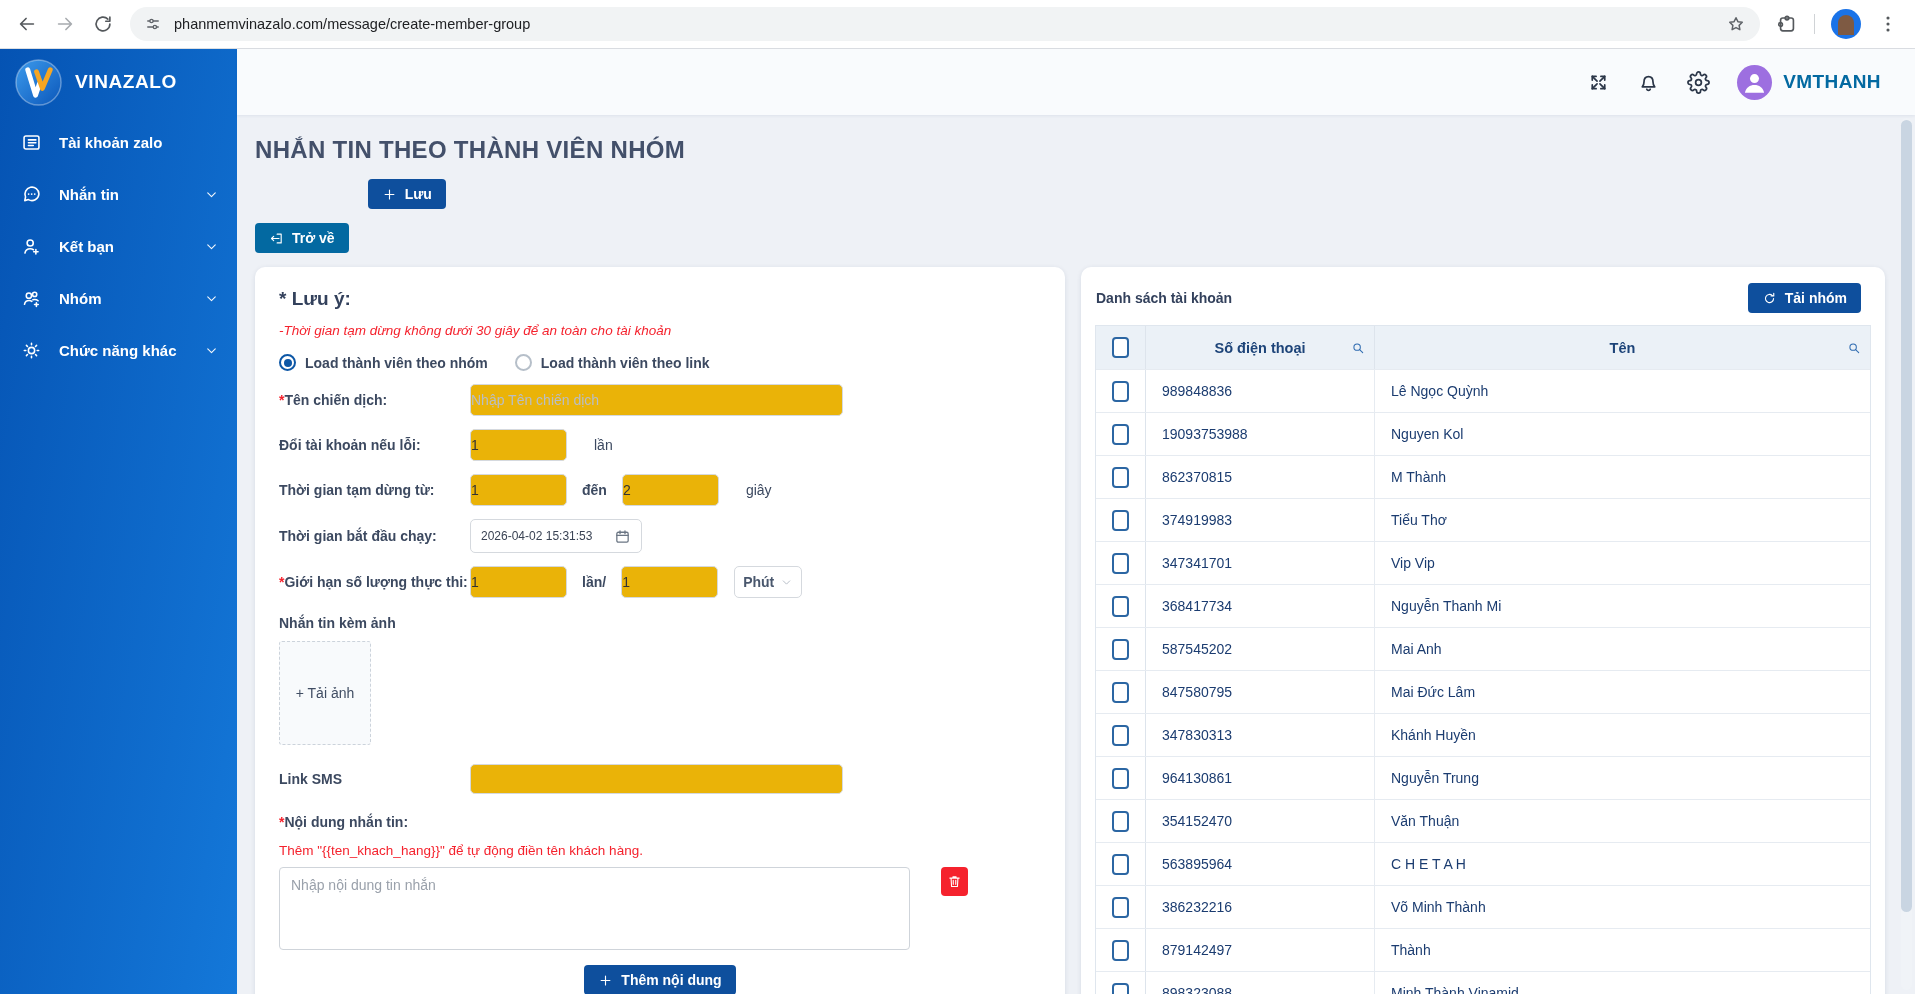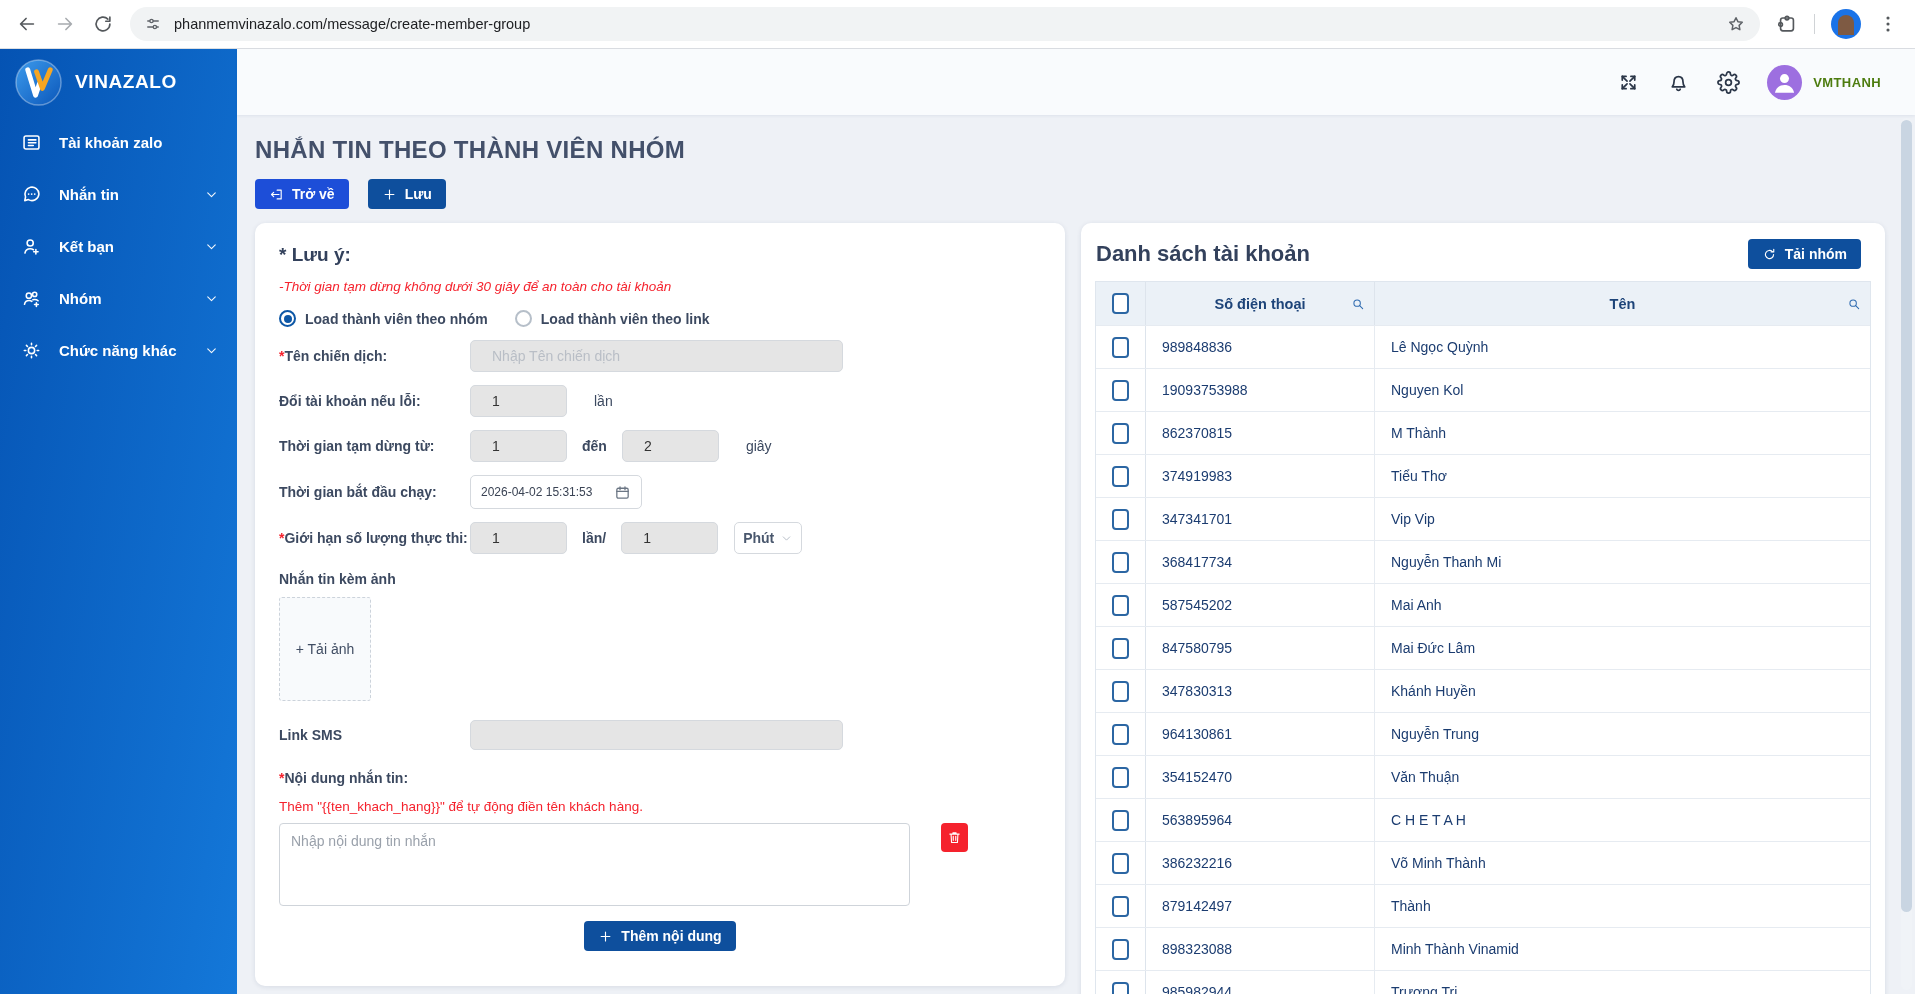--- a/index.html
+++ b/index.html
@@ -27,46 +27,46 @@
   .nav-item { height:52px; display:flex; align-items:center; gap:17px; padding:0 18px 0 21px; font-weight:700; font-size:15px; cursor:pointer; }
   .nav-icon { width:21px; height:21px; flex-shrink:0; }
   .nav-chevron { width:15px; height:15px; margin-left:auto; opacity:.95; }
 
   .main { flex:1; display:flex; flex-direction:column; min-width:0; }
   .topbar { height:66px; background:#f9fbfd; display:flex; align-items:center; justify-content:flex-end; gap:27px; padding:0 34px 0 0; box-shadow:0 1px 3px rgba(16,36,94,.07); position:relative; z-index:2; }
   .tb-icon { width:23px; height:23px; color:#2b3648; cursor:pointer; }
   .user-chip { display:flex; align-items:center; gap:11px; cursor:pointer; }
   .user-avatar { width:35px; height:35px; border-radius:50%; background:#9d6fe0; position:relative; overflow:hidden; }
   .user-avatar svg { position:absolute; inset:4px; }
-  .username { font-size:13px; font-weight:600; color:#4d7c0f; letter-spacing:.4px; }
+  .username { font-size:19px; font-weight:600; color:#0369a1; letter-spacing:.4px; }
 
   .content { flex:1; overflow:hidden; background:#eef1f6; padding:21px 30px 0 18px; }
   .page-title { font-size:24px; font-weight:800; color:#43506a; letter-spacing:.3px; }
   .actions { margin-top:15px; display:flex; gap:19px; }
   .btn { display:inline-flex; align-items:center; justify-content:center; gap:8px; border:none; border-radius:4px; color:#fff; font-weight:700; font-size:14px; height:30px; padding:0 14px; cursor:pointer; font-family:inherit; }
   .btn svg { width:15px; height:15px; }
-  .btn-red { background:#1d4ed8; }
+  .btn-red { background:#0369a1;margin-top:44px; }
   .btn-blue { background:#0e4f9d; }
 
   .columns { margin-top:14px; display:flex; gap:16px; align-items:flex-start; }
   .card { background:#fff; border-radius:10px; box-shadow:0 1px 5px rgba(20,40,80,.10); }
 
   
   .form-card { width:810px; height:763px; padding:21px 24px; }
   .note-title { font-size:19px; font-weight:800; color:#33415c; }
   .warning { color:#f5222d; font-size:13.5px; margin-top:13px;font-style:italic; }
   .radio-row { margin-top:16px; display:flex; gap:27px; align-items:center; }
   .radio { display:flex; gap:9px; align-items:center; font-weight:700; color:#3c4960; font-size:14px; cursor:pointer; }
   .radio-circle { width:17px; height:17px; border-radius:50%; border:2px solid #0d57a6; position:relative; flex-shrink:0; }
   .radio-circle.checked::after { content:''; position:absolute; inset:2.5px; border-radius:50%; background:#0d57a6; }
   .radio-circle.unchecked { border-color:#b6bfc9; }
   .frow { display:flex; align-items:center; margin-top:13px; }
   .flabel { width:191px; flex-shrink:0; font-weight:700; color:#3c4960; font-size:14px; }
   .req { color:#f5222d; }
-  .inp { height:32px; border:1px solid #d5d9de; border-radius:5px; padding:0 21px; font-size:14px; color:#333; font-family:inherit; background:#e5e5e5; }
+  .inp { height:32px; border:1px solid #d5d9de; border-radius:5px; padding:0 0; font-size:14px; color:#333; font-family:inherit; background:#eab308; }
   .inp::placeholder { color:#b9bec6; }
   .inp-wide { width:373px; }
   .inp-sm { width:97px; }
   .unit { font-weight:400; color:#3c4960; font-size:14px; margin-left:27px; }
   .between { font-weight:700; color:#3c4960; font-size:14px; margin:0 15px; }
   .date-box { width:172px; height:34px; border:1px solid #d5d9de; border-radius:5px; display:flex; align-items:center; justify-content:space-between; padding:0 10px; cursor:pointer; }
   .date-box span { font-size:12px; color:#3a4354; }
   .date-box svg { width:17px; height:17px; color:#6b7684; }
   .select-box { width:68px; height:32px; border:1px solid #d5d9de; border-radius:5px; display:flex; align-items:center; justify-content:space-between; padding:0 8px; cursor:pointer; margin-left:16px; }
   .select-box span { font-size:14px; color:#49576d; font-weight:600; }
@@ -78,21 +78,21 @@
   .msg-row { margin-top:9px; display:flex; gap:31px; align-items:flex-start; }
   textarea.msg { width:631px; height:83px; border:1px solid #cfd4da; border-radius:4px; padding:9px 11px; font-family:inherit; font-size:14px; color:#333; resize:none; }
   textarea.msg::placeholder { color:#9aa1ab; }
   .trash-btn { width:27px; height:29px; background:#f5222d; border:none; border-radius:4px; display:flex; align-items:center; justify-content:center; cursor:pointer; }
   .trash-btn svg { width:15px; height:15px; color:#fff; }
   .add-row { margin-top:15px; display:flex; justify-content:center; }
 
   
   .accounts-card { flex:1; padding:13px 14px 0 14px; min-height:920px; }
   .acc-head { display:flex; justify-content:space-between; align-items:center; padding:3px 10px 12px 1px; }
-  .acc-title { font-size:22px; font-weight:800; color:#33415c; }
+  .acc-title { font-size:14px; font-weight:800; color:#33415c; }
   .table { border:1px solid #dfe6ee; border-bottom:none; }
   .thead, .trow { display:grid; grid-template-columns:50px 229px 1fr; }
   .thead { background:#ebf1f7; height:43px; }
   .th { position:relative; display:flex; align-items:center; justify-content:center; font-weight:700; color:#1d4479; font-size:14.5px; border-right:1px solid #dde4ec; }
   .th:last-child { border-right:none; }
   .th .mag { position:absolute; right:9px; width:14px; height:14px; color:#2f6bb0; cursor:pointer; }
   .cb-cell { display:flex; align-items:center; justify-content:center; border-right:1px solid #dde4ec; }
   .cb { width:17px; height:21px; border:2px solid #2b66a3; border-radius:4px; background:#fff; cursor:pointer; }
   .trow { height:43px; border-top:1px solid #e6ebf1; background:#fff; }
   .td { display:flex; align-items:center; padding-left:16px; font-size:14px; color:#1b3c70; border-right:1px solid #e6ebf1; overflow:hidden; white-space:nowrap; }

